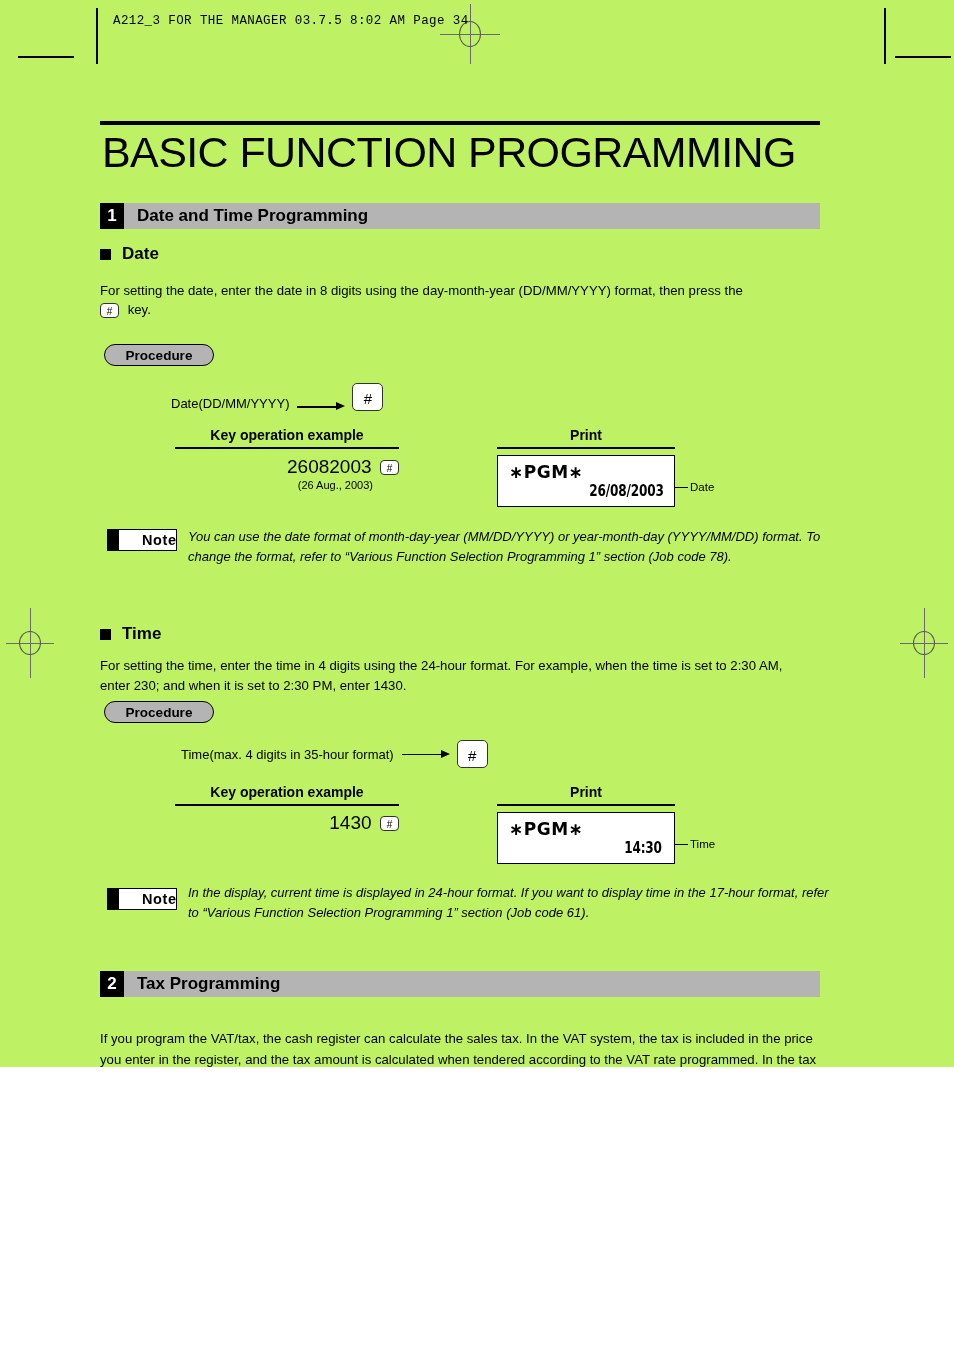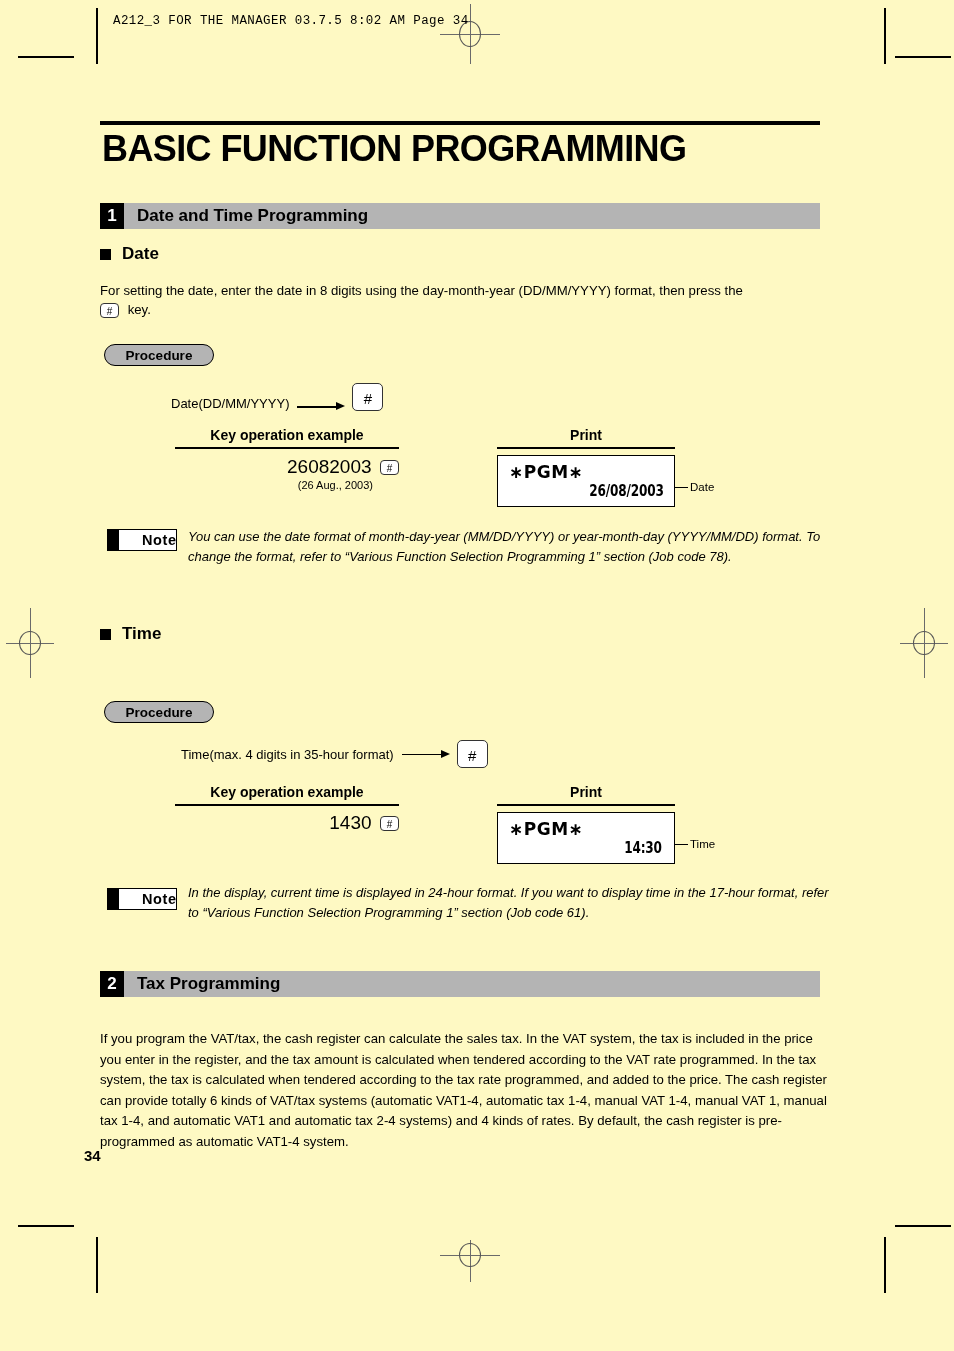--- a/index.html
+++ b/index.html
@@ -7,23 +7,23 @@
     padding: 0;
     background: #ffffff;
   }
   body {
     font-family: "Liberation Sans", sans-serif;
     color: #000000;
   }
   #page {
     position: relative;
     width: 954px;
-    height: 1351px;
+    height: 1067px;
     overflow: hidden;
-    background: #fef9c3;
+    background: #bef264;
   }
 
   
   .crop-line {
     position: absolute;
     background: #000000;
   }
   .reg-mark {
     position: absolute;
   }
@@ -60,22 +60,22 @@
   }
 
   
   .title-rule {
     position: absolute;
     background: #000000;
     height: 4px;
   }
   .doc-title {
     position: absolute;
-    font-weight: bold;
-    font-size: 36px;
+    font-weight: normal;
+    font-size: 43px;
     letter-spacing: -0.6px;
     line-height: 1;
     white-space: nowrap;
   }
   .doc-subtitle {
     position: absolute;
     font-weight: bold;
     font-size: 22px;
     line-height: 1;
     white-space: nowrap;
@@ -412,20 +412,21 @@
     <div class="nbar"></div>
     <div class="ntext">Note</div>
   </div>
   <div class="note-body" style="left:188px; top:527px; width:650px;">You can use the date format of month-day-year (MM/DD/YYYY) or year-month-day (YYYY/MM/DD) format.  To change the format, refer to “Various Function Selection Programming 1” section (Job code 78).</div>
 
   <div class="subhead" style="left:100px; top:624px;">
     <div class="sq"></div>
     <div class="sh-text">Time</div>
   </div>
 
+  <div class="para" style="left:100px; top:656px; width:712px;">For setting the time, enter the time in 4 digits using the 24-hour format.  For example, when the time is set to 2:30 AM, enter 230; and when it is set to 2:30 PM, enter 1430.</div>
 
   <div class="pill" style="left:104px; top:701px; width:110px;">Procedure</div>
 
   <div class="flow" style="left:181px; top:740px;">
     <span class="flabel">Time(max. 4 digits in 35-hour format)</span>
     <span class="arrow" style="width:48px;">
       <span class="shaft" style="width:40px;"></span>
       <span class="head" style="left:39px;"></span>
     </span>
     <span class="keycap big">#</span>

